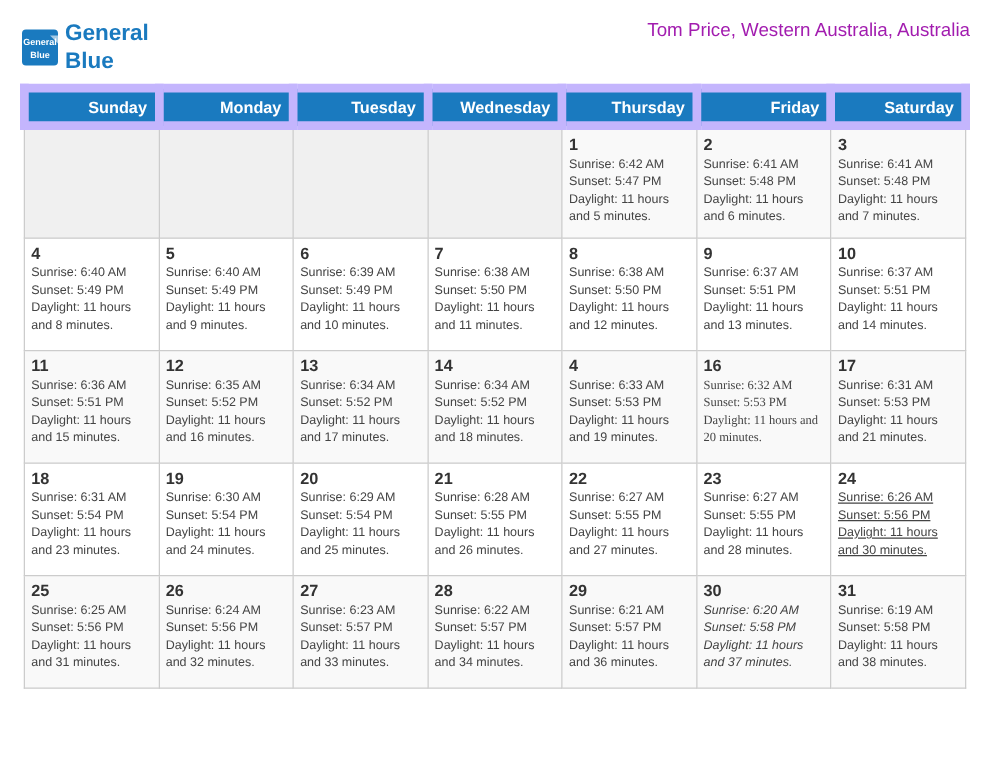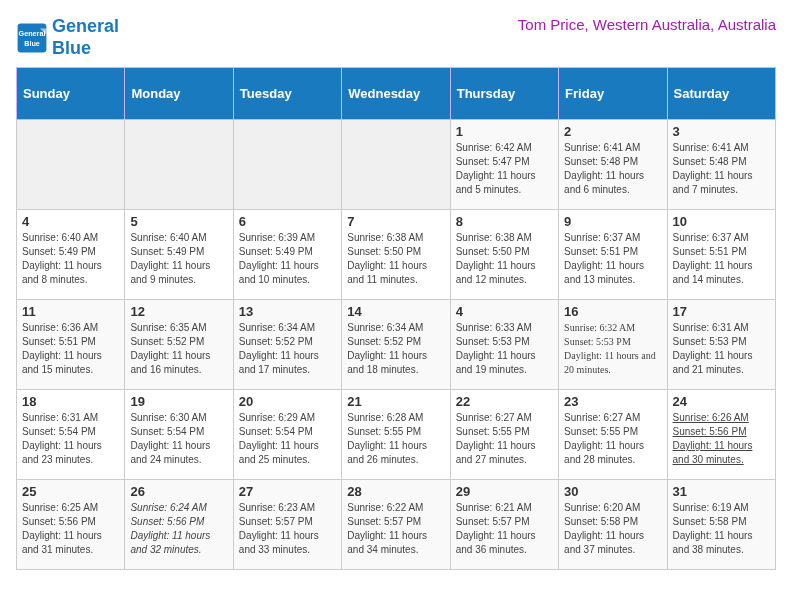--- a/index.html
+++ b/index.html
@@ -47,25 +47,25 @@
       color: #a21caf;
     }
     table {
       width: 100%;
       border-collapse: collapse;
       table-layout: fixed;
     }
     thead tr th {
       background-color: #1a7abf;
       color: #fff;
-      text-align: left;
-      padding: 18px 6px;
+      text-align: right;
+      padding: 4px 6px;
       font-size: 13px;
       font-weight: bold;
-      border: 1px solid #c4b5fd;
+      border: 7px solid #c4b5fd;
     }
     tbody tr td {
       vertical-align: top;
       border: 1px solid #ccc;
       padding: 4px 5px;
       font-size: 10.5px;
       color: #333;
       height: 90px;
       background: #fff;
     }
@@ -280,21 +280,21 @@
       </tr>
       <tr>
         <td>
           <span class="day-number">25</span>
           <div class="day-info" style="white-space: pre-line;">Sunrise: 6:25 AM
 Sunset: 5:56 PM
 Daylight: 11 hours and 31 minutes.</div>
         </td>
         <td>
           <span class="day-number">26</span>
-          <div class="day-info" style="white-space: pre-line; font-style: italic;">Sunrise: 6:24 AM
+          <div class="day-info" style="white-space: pre-line;">Sunrise: 6:24 AM
 Sunset: 5:56 PM
 Daylight: 11 hours and 32 minutes.</div>
         </td>
         <td>
           <span class="day-number">27</span>
           <div class="day-info" style="white-space: pre-line;">Sunrise: 6:23 AM
 Sunset: 5:57 PM
 Daylight: 11 hours and 33 minutes.</div>
         </td>
         <td>
@@ -304,21 +304,21 @@
 Daylight: 11 hours and 34 minutes.</div>
         </td>
         <td>
           <span class="day-number">29</span>
           <div class="day-info" style="white-space: pre-line;">Sunrise: 6:21 AM
 Sunset: 5:57 PM
 Daylight: 11 hours and 36 minutes.</div>
         </td>
         <td>
           <span class="day-number">30</span>
-          <div class="day-info" style="white-space: pre-line;">Sunrise: 6:20 AM
+          <div class="day-info" style="white-space: pre-line; font-style: italic;">Sunrise: 6:20 AM
 Sunset: 5:58 PM
 Daylight: 11 hours and 37 minutes.</div>
         </td>
         <td>
           <span class="day-number">31</span>
           <div class="day-info" style="white-space: pre-line;">Sunrise: 6:19 AM
 Sunset: 5:58 PM
 Daylight: 11 hours and 38 minutes.</div>
         </td>
       </tr>

